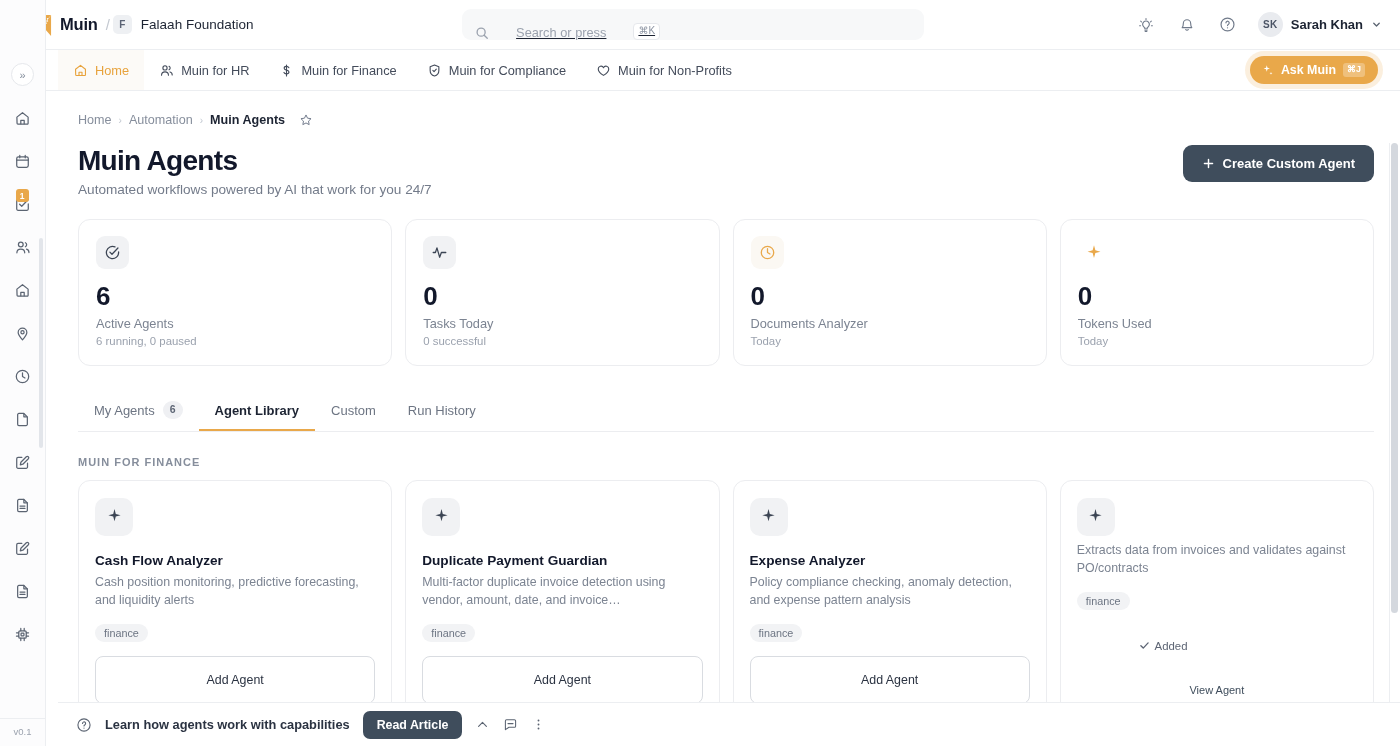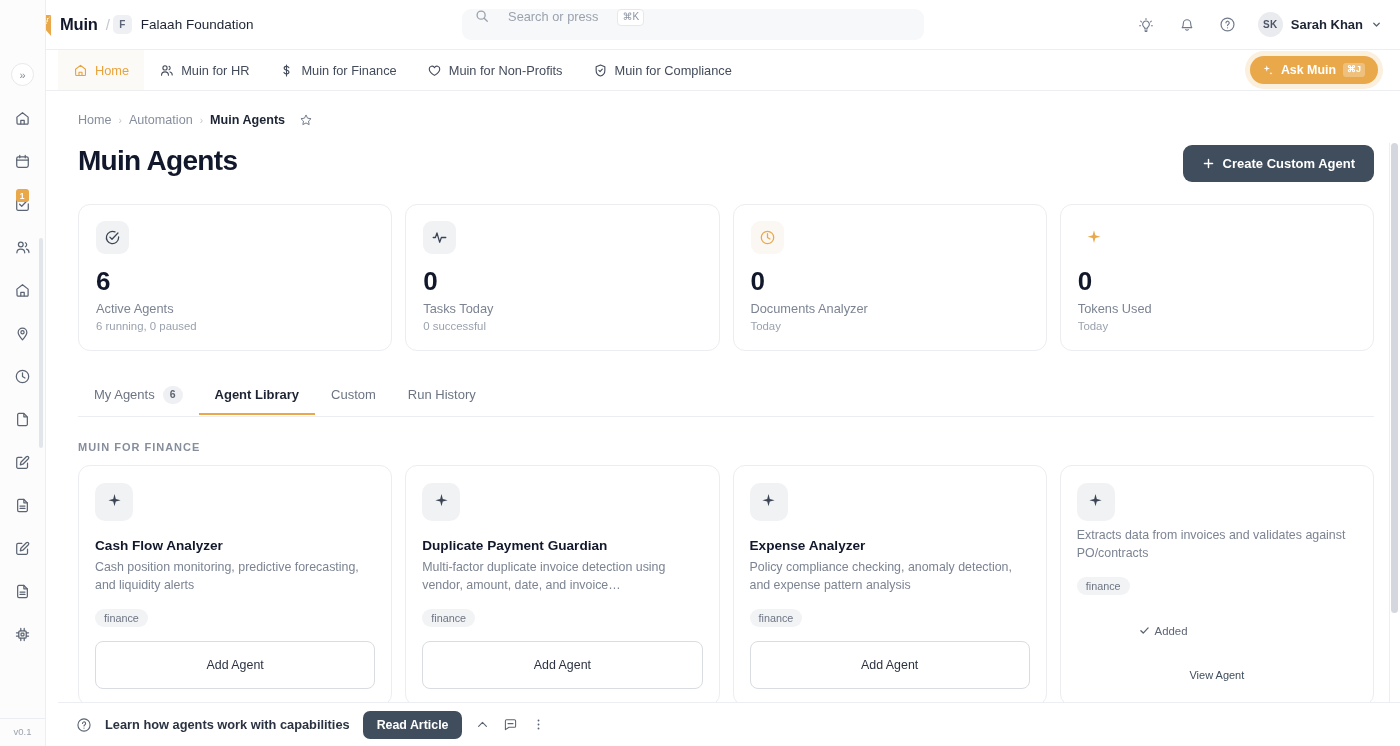--- a/index.html
+++ b/index.html
@@ -29,21 +29,21 @@
   .org-badge {
     width: 19px; height: 19px; border-radius: 5px; background: #eef0f3;
     display: flex; align-items: center; justify-content: center;
     font-size: 10px; font-weight: 600; color: #5c6475;
   }
   .org-name { font-size: 13.5px; color: #1d2433; font-weight: 400; }
 
   .search-wrap { flex: 1; display: flex; justify-content: center; }
   .search-box {
     width: 462px; height: 31px; border-radius: 9px; background: #f7f8f9;
-    display: flex; align-items: flex-start; gap: 19px; padding: 0 13px;
+    display: flex; align-items: flex-end; gap: 27px; padding: 0 13px; text-decoration: underline;
   }
   .search-ph { font-size: 12.8px; color: #9ba2ae; }
   .kbd {
     font-size: 10px; color: #8d95a3; background: #fff;
     border: 1px solid #e6e8ec; border-radius: 4px;
     padding: 1px 4px 2px; line-height: 1.2;
   }
 
   .top-actions { display: flex; align-items: center; gap: 15px; }
   .icon-btn {
@@ -323,31 +323,31 @@
       <span>Muin for HR</span>
     </div>
     <div class="nav-item">
       <svg width="15" height="15" viewBox="0 0 20 20" fill="none" stroke="currentColor" stroke-width="1.5" stroke-linecap="round">
         <path d="M10 2.6v14.8"></path>
           <path d="M13.2 6.2c-.6-1.1-1.8-1.7-3.2-1.7-1.9 0-3.1 1-3.1 2.4 0 3.3 6.4 1.8 6.4 5.1 0 1.5-1.3 2.5-3.3 2.5-1.6 0-2.9-.7-3.4-1.9"></path>
       </svg>
       <span>Muin for Finance</span>
     </div>
     <div class="nav-item">
-      <svg width="15" height="15" viewBox="0 0 20 20" fill="none" stroke="currentColor" stroke-width="1.5" stroke-linejoin="round">
-        <path d="M10 16.5S3 12.4 3 8a3.7 3.7 0 017-1.8A3.7 3.7 0 0117 8c0 4.4-7 8.5-7 8.5z"></path>
-      </svg>
-      <span>Muin for Non-Profits</span>
-    </div>
-    <div class="nav-item">
       <svg width="15" height="15" viewBox="0 0 20 20" fill="none" stroke="currentColor" stroke-width="1.5" stroke-linecap="round" stroke-linejoin="round">
         <path d="M10 2.6l5.8 2.3v5c0 4-2.6 6.4-5.8 7.5-3.2-1.1-5.8-3.5-5.8-7.5v-5z"></path>
           <path d="M7.8 9.8l1.6 1.6 3-3.2"></path>
       </svg>
       <span>Muin for Compliance</span>
+    </div>
+    <div class="nav-item">
+      <svg width="15" height="15" viewBox="0 0 20 20" fill="none" stroke="currentColor" stroke-width="1.5" stroke-linejoin="round">
+        <path d="M10 16.5S3 12.4 3 8a3.7 3.7 0 017-1.8A3.7 3.7 0 0117 8c0 4.4-7 8.5-7 8.5z"></path>
+      </svg>
+      <span>Muin for Non-Profits</span>
     </div>
 
     <div class="ask-btn">
       <svg width="13" height="13" viewBox="0 0 16 16" fill="currentColor">
         <path d="M7.1 1.6l.9 3 3 .9-3 .9-.9 3-.9-3-3-.9 3-.9z"></path>
         <path d="M12.3 9.6l.45 1.35 1.35.45-1.35.45-.45 1.35-.45-1.35-1.35-.45 1.35-.45z"></path>
       </svg>
       <span>Ask Muin</span>
       <span class="ask-kbd">⌘J</span>
     </div>
@@ -366,20 +366,21 @@
           <span class="bc-star">
             <svg width="14" height="14" viewBox="0 0 20 20" fill="none" stroke="currentColor" stroke-width="1.4" stroke-linejoin="round">
               <path d="M10 2.8l2.2 4.6 5 .7-3.6 3.5.9 5-4.5-2.4-4.5 2.4.9-5L2.8 8.1l5-.7z"></path>
             </svg>
           </span>
         </div>
 
         <div class="page-head">
           <div>
             <div class="page-title">Muin Agents</div>
+            <div class="page-sub">Automated workflows powered by AI that work for you 24/7</div>
           </div>
           <div class="primary-btn">
             <svg width="13" height="13" viewBox="0 0 16 16" fill="none" stroke="currentColor" stroke-width="1.8" stroke-linecap="round">
               <path d="M8 3v10M3 8h10"></path>
             </svg>
             <span>Create Custom Agent</span>
           </div>
         </div>
 
         <div class="stats">

